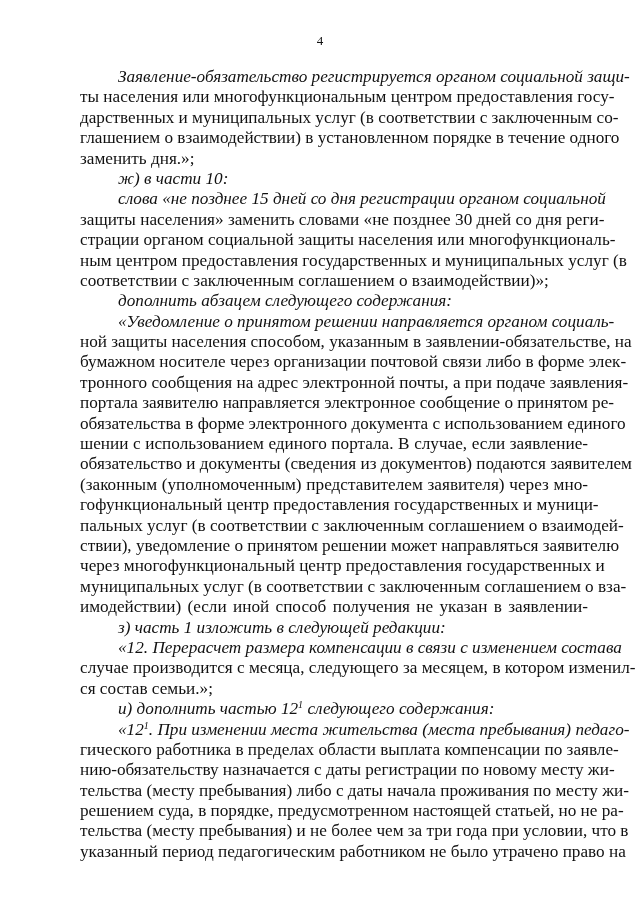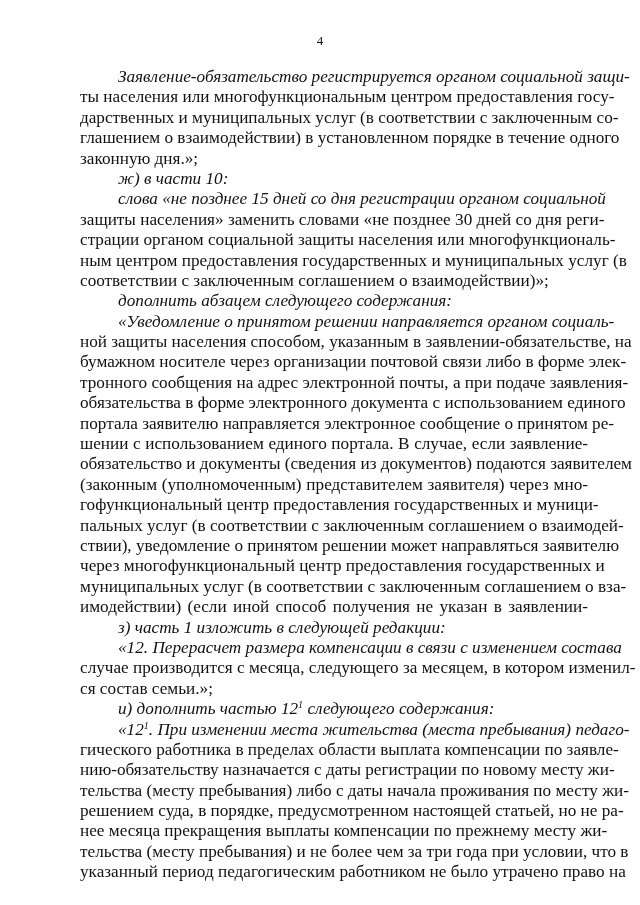--- a/index.html
+++ b/index.html
@@ -18,50 +18,49 @@
 </head>
 <body>
 
 <div class="page">
   <div class="pnum">4</div>
   <div class="body" id="body">
       <div class="ln ind"><span>Заявление-обязательство регистрируется органом социальной защи-</span></div>
       <div class="ln"><span>ты населения или многофункциональным центром предоставления госу-</span></div>
       <div class="ln"><span>дарственных и муниципальных услуг (в соответствии с заключенным со-</span></div>
       <div class="ln"><span>глашением о взаимодействии) в установленном порядке в течение одного</span></div>
-      <div class="ln last"><span>законную дня.»;</span></div>
+      <div class="ln last"><span>заменить дня.»;</span></div>
       <div class="ln ind last"><span>ж) в части 10:</span></div>
       <div class="ln ind"><span>слова «не позднее 15 дней со дня регистрации органом социальной</span></div>
       <div class="ln"><span>защиты населения» заменить словами «не позднее 30 дней со дня реги-</span></div>
       <div class="ln"><span>страции органом социальной защиты населения или многофункциональ-</span></div>
       <div class="ln"><span>ным центром предоставления государственных и муниципальных услуг (в</span></div>
       <div class="ln last"><span>соответствии с заключенным соглашением о взаимодействии)»;</span></div>
       <div class="ln ind last"><span>дополнить абзацем следующего содержания:</span></div>
       <div class="ln ind"><span>«Уведомление о принятом решении направляется органом социаль-</span></div>
       <div class="ln"><span>ной защиты населения способом, указанным в заявлении-обязательстве, на</span></div>
       <div class="ln"><span>бумажном носителе через организации почтовой связи либо в форме элек-</span></div>
       <div class="ln"><span>тронного сообщения на адрес электронной почты, а при подаче заявления-</span></div>
+      <div class="ln"><span>портала заявителю направляется электронное сообщение о принятом ре-</span></div>
       <div class="ln"><span>обязательства в форме электронного документа с использованием единого</span></div>
-      <div class="ln"><span>портала заявителю направляется электронное сообщение о принятом ре-</span></div>
       <div class="ln"><span>шении с использованием единого портала. В случае, если заявление-</span></div>
       <div class="ln"><span>обязательство и документы (сведения из документов) подаются заявителем</span></div>
       <div class="ln"><span>(законным (уполномоченным) представителем заявителя) через мно-</span></div>
       <div class="ln"><span>гофункциональный центр предоставления государственных и муници-</span></div>
       <div class="ln"><span>пальных услуг (в соответствии с заключенным соглашением о взаимодей-</span></div>
       <div class="ln"><span>ствии), уведомление о принятом решении может направляться заявителю</span></div>
       <div class="ln"><span>через многофункциональный центр предоставления государственных и</span></div>
       <div class="ln"><span>муниципальных услуг (в соответствии с заключенным соглашением о вза-</span></div>
       <div class="ln"><span>имодействии) (если иной способ получения не указан в заявлении-</span></div>
       <div class="ln ind last"><span>з) часть 1 изложить в следующей редакции:</span></div>
       <div class="ln ind"><span>«12. Перерасчет размера компенсации в связи с изменением состава</span></div>
       <div class="ln"><span>случае производится с месяца, следующего за месяцем, в котором изменил-</span></div>
       <div class="ln last"><span>ся состав семьи.»;</span></div>
       <div class="ln ind last"><span>и) дополнить частью 12</span><sup>1</sup><span> следующего содержания:</span></div>
       <div class="ln ind"><span>«12</span><sup>1</sup><span>. При изменении места жительства (места пребывания) педаго-</span></div>
       <div class="ln"><span>гического работника в пределах области выплата компенсации по заявле-</span></div>
       <div class="ln"><span>нию-обязательству назначается с даты регистрации по новому месту жи-</span></div>
       <div class="ln"><span>тельства (месту пребывания) либо с даты начала проживания по месту жи-</span></div>
       <div class="ln"><span>решением суда, в порядке, предусмотренном настоящей статьей, но не ра-</span></div>
-      <div class="ln"><span>нее месяца прекращения выплаты компенсации по прежнему месту жи-</span></div>
       <div class="ln"><span>тельства (месту пребывания) и не более чем за три года при условии, что в</span></div>
       <div class="ln"><span>указанный период педагогическим работником не было утрачено право на</span></div>
     </div>
 </div>
 
 </body></html>

